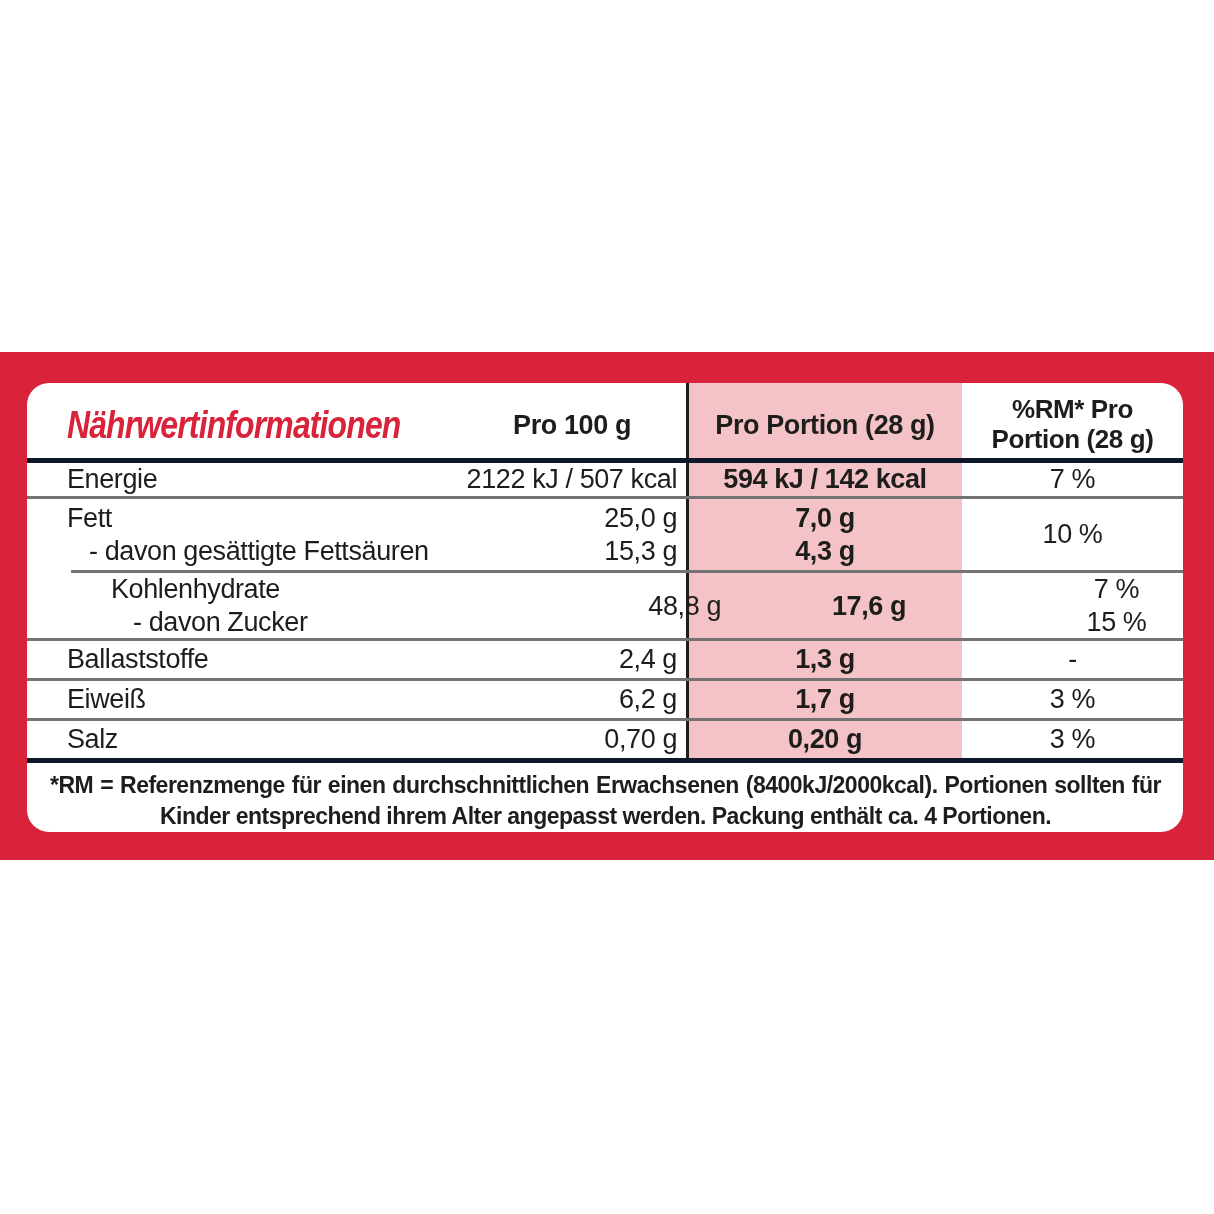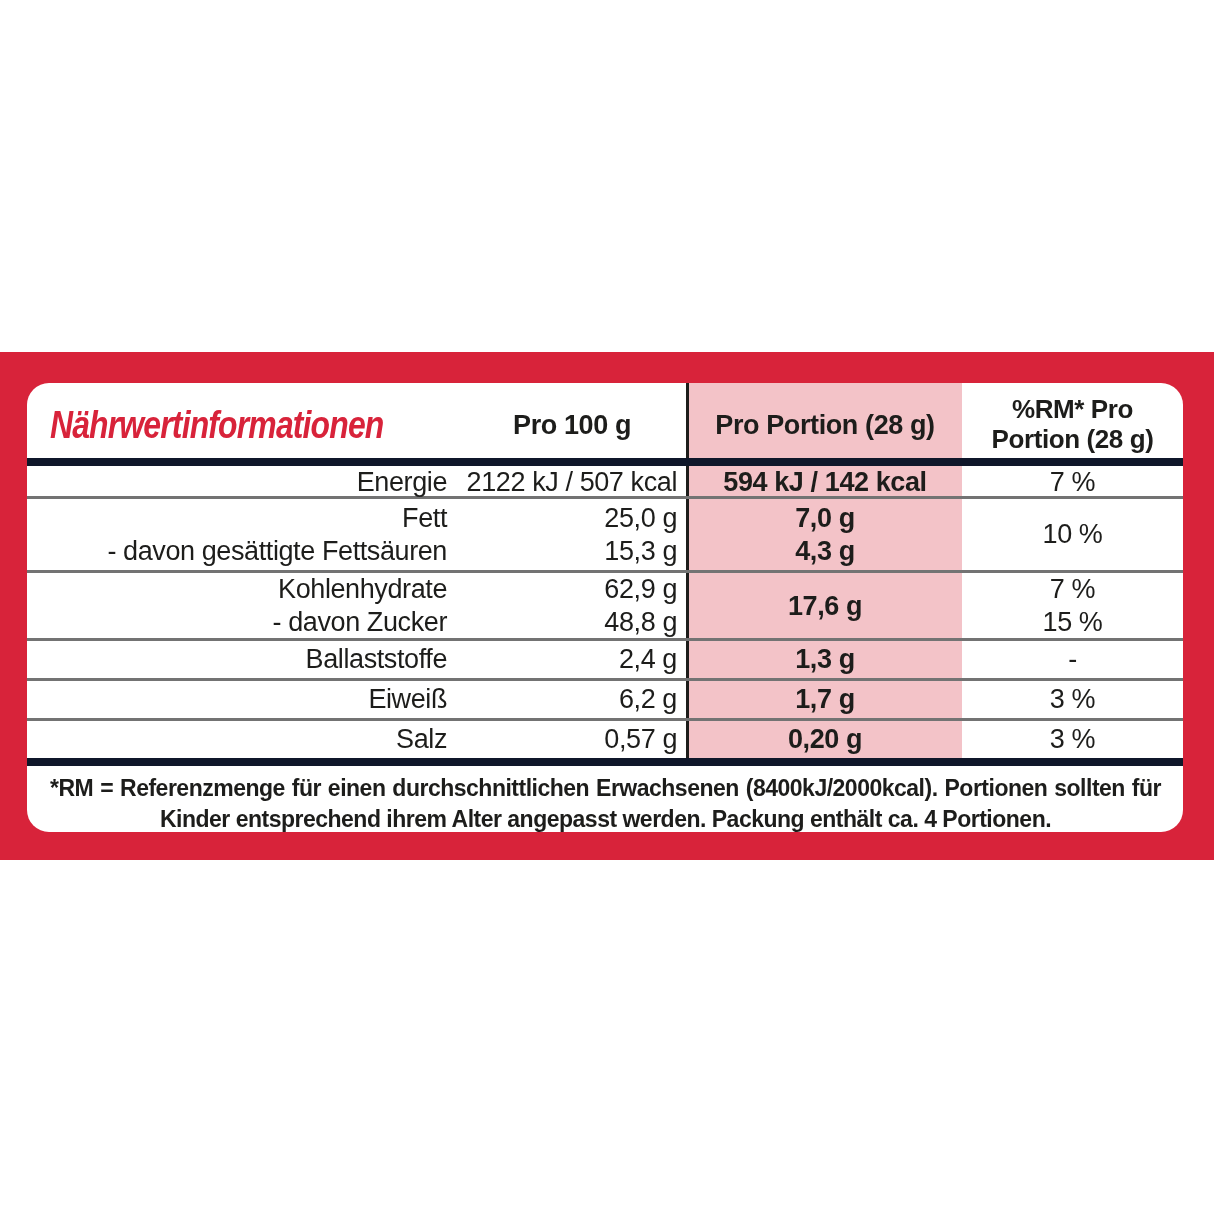--- a/index.html
+++ b/index.html
@@ -41,35 +41,35 @@
   }
   .rows { position: relative; z-index: 1; }
   .trow {
     display: grid;
     grid-template-columns: 420px 241px 274px 221px;
     box-sizing: border-box;
   }
   .trow.h75 { height: 75px; }
   .trow.h38 { height: 38px; }
   .trow.h74 { height: 74px; }
-  .trow.h68 { height: 68px; }
+  .trow.h68 { height: 68px; margin-left: 44px; }
   .trow.h40 { height: 40px; }
-  .bt-red   { border-top: 8px solid #0f172a; }
+  .bt-red   { border-top: 5px solid #0f172a; }
   .bt-black { border-top: 3px solid #737373; }
 
   .cell {
     display: flex;
     flex-direction: column;
     justify-content: center;
     font-size: 27px;
     letter-spacing: -0.4px;
     white-space: nowrap;
     line-height: 33px;
   }
-  .cell.c1 { padding-left: 23px; text-align: right; }
+  .cell.c1 { padding-left: 40px; text-align: left; }
   .cell.c2 { padding-right: 11px; text-align: right; }
   .cell.c3 { text-align: center; font-weight: bold; }
   .cell.c4 { text-align: center; }
   .sub { padding-left: 22px; }
 
   
   .head .cell { font-weight: bold; padding-top: 10px; }
   .title {
     color: #d8233a;
     font-size: 38px;
@@ -144,21 +144,20 @@
           <span>10 %</span>
         </div>
       </div>
 
       <div class="trow h68 bt-black">
         <div class="cell c1">
           <span>Kohlenhydrate</span>
           <span class="sub">- davon Zucker</span>
         </div>
         <div class="cell c2">
-          <span>62,9 g</span>
           <span>48,8 g</span>
         </div>
         <div class="cell c3">
           <span>17,6 g</span>
         </div>
         <div class="cell c4">
           <span>7 %</span>
           <span>15 %</span>
         </div>
       </div>
@@ -172,21 +171,21 @@
 
       <div class="trow h40 bt-black">
         <div class="cell c1">Eiweiß</div>
         <div class="cell c2">6,2 g</div>
         <div class="cell c3">1,7 g</div>
         <div class="cell c4">3 %</div>
       </div>
 
       <div class="trow h40 bt-black">
         <div class="cell c1">Salz</div>
-        <div class="cell c2">0,57 g</div>
+        <div class="cell c2">0,70 g</div>
         <div class="cell c3">0,20 g</div>
         <div class="cell c4">3 %</div>
       </div>
 
       <div class="footnote bt-red">
         <div class="justify-line">*RM = Referenzmenge für einen durchschnittlichen Erwachsenen (8400kJ/2000kcal). Portionen sollten für</div>
         <div class="plain-line">Kinder entsprechend ihrem Alter angepasst werden. Packung enthält ca. 4 Portionen.</div>
       </div>
 
     </div>

